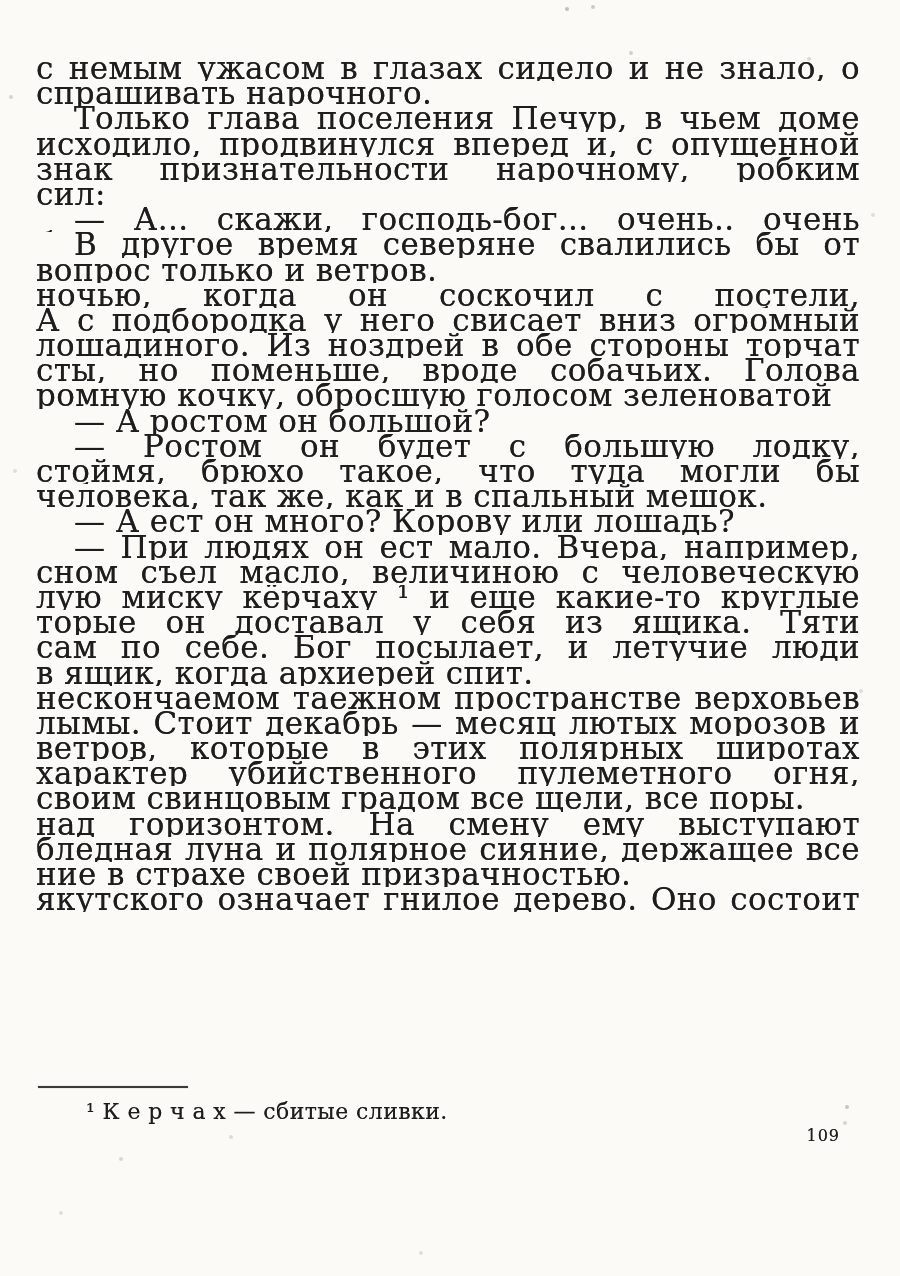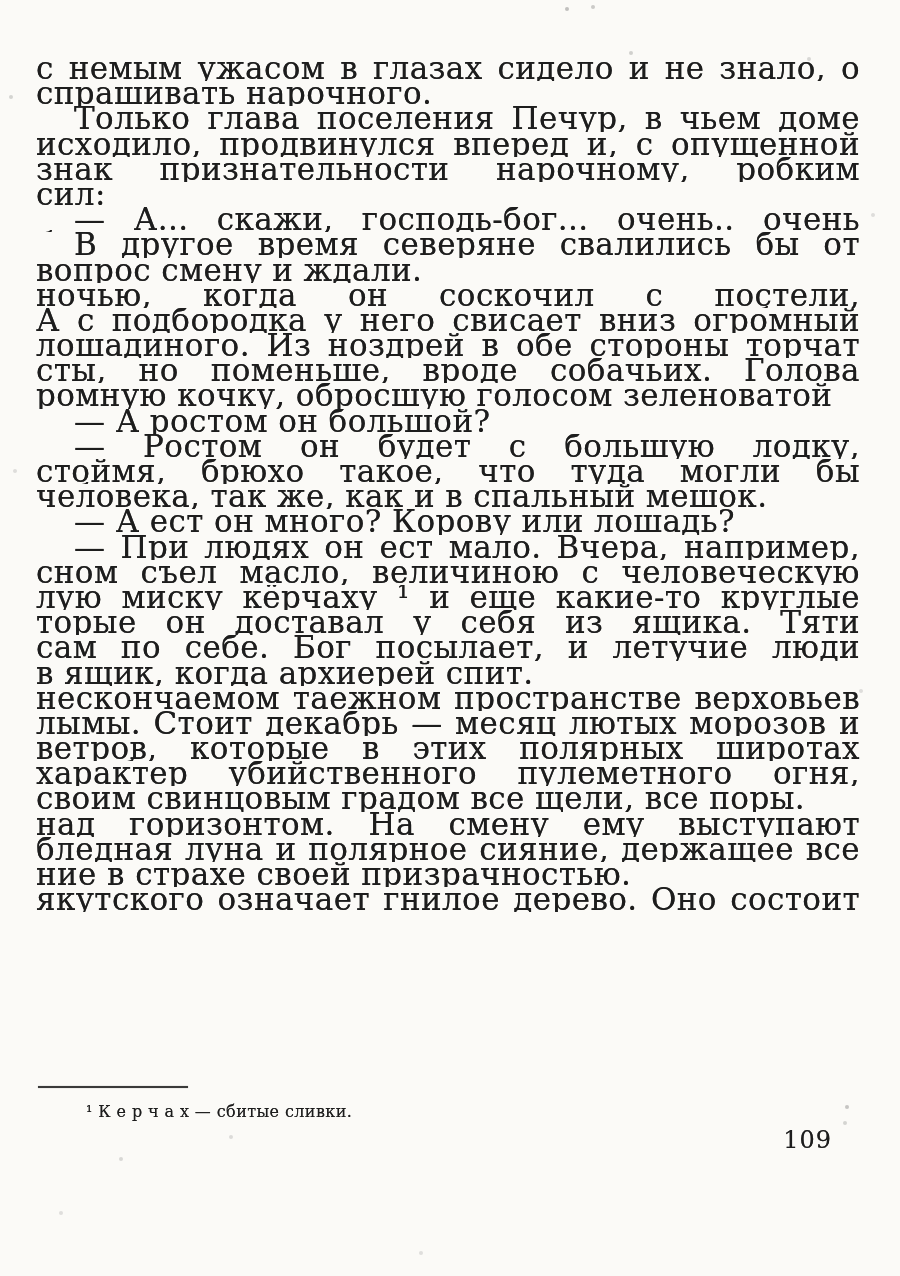--- a/index.html
+++ b/index.html
@@ -70,49 +70,49 @@
     background: #3a3a3a;
     box-shadow: 0 0 1px rgba(40,40,40,0.6);
   }
   .footnote {
     position: absolute;
     left: 36px;
     top: 1100px;
     width: 824px;
     padding-left: 50px;
     box-sizing: border-box;
-    font-size: 16px;
+    font-size: 22px;
     line-height: 24px;
     letter-spacing: 0.4px;
     text-shadow: 0 0 0.5px rgba(25,25,25,0.7);
   }
   .page-number {
     position: absolute;
-    right: 68px;
+    right: 60px;
     top: 1126px;
-    font-size: 24px;
+    font-size: 16px;
     letter-spacing: 1px;
     text-shadow: 0 0 0.5px rgba(25,25,25,0.7);
   }
 </style>
 </head>
 <body>
 
 <div class="page">
   <div class="noise"></div>
   <div class="text-block">
       <div class="line justify">с немым ужасом в глазах сидело и не знало, о чем еще</div>
       <div class="line">спрашивать нарочного.</div>
       <div class="line indent justify">Только глава поселения Печур, в чьем доме это про-</div>
       <div class="line justify">исходило, продвинулся вперед и, с опущенной головой в</div>
       <div class="line justify">знак признательности нарочному, робким голосом спро-</div>
       <div class="line">сил:</div>
       <div class="line indent justify">— А... скажи, господь-бог... очень.. очень бородатый?</div>
       <div class="line indent justify">В другое время северяне свалились бы от хохота, но</div>
-      <div class="line">вопрос смену и ждали.</div>
+      <div class="line">вопрос только и ветров.</div>
       <div class="line justify">ночью, когда он соскочил с постели, испуганный собакой.</div>
       <div class="line justify">А с подбородка у него свисает вниз огромный хвост, вроде</div>
       <div class="line justify">лошадиного. Из ноздрей в обе стороны торчат тоже хво-</div>
       <div class="line justify">сты, но поменьше, вроде собачьих. Голова похожа на ог-</div>
       <div class="line">ромную кочку, обросшую голосом зеленоватой травой.</div>
       <div class="line indent">— А ростом он большой?</div>
       <div class="line indent justify">— Ростом он будет с большую лодку, поставленную</div>
       <div class="line justify">стоймя, брюхо такое, что туда могли бы забраться два</div>
       <div class="line">человека, так же, как и в спальный мешок.</div>
       <div class="line indent">— А ест он много? Корову или лошадь?</div>

